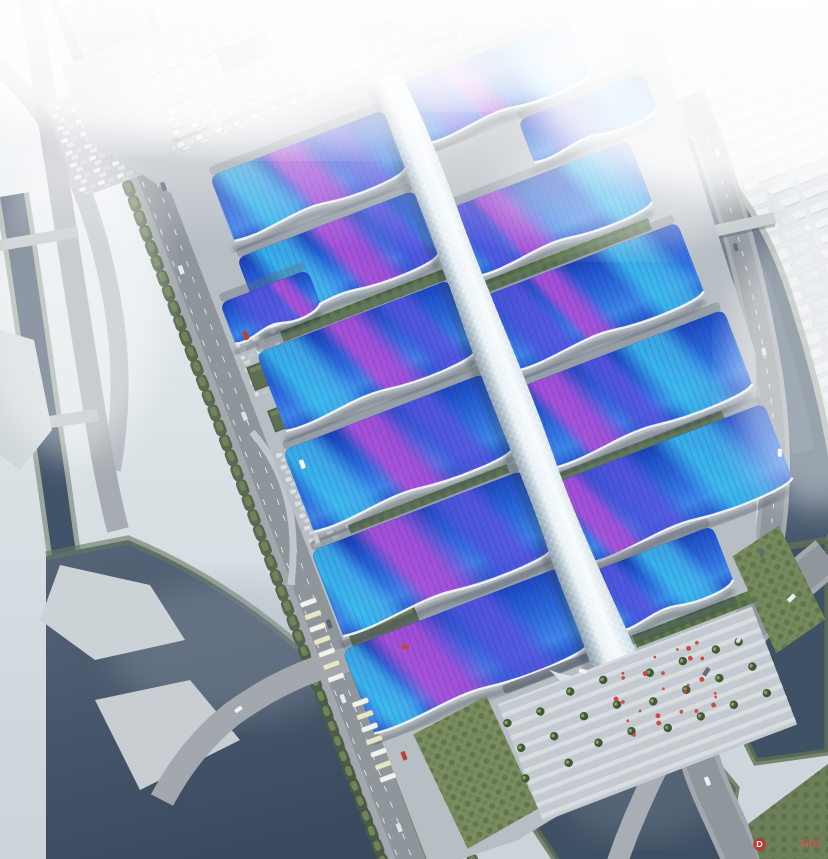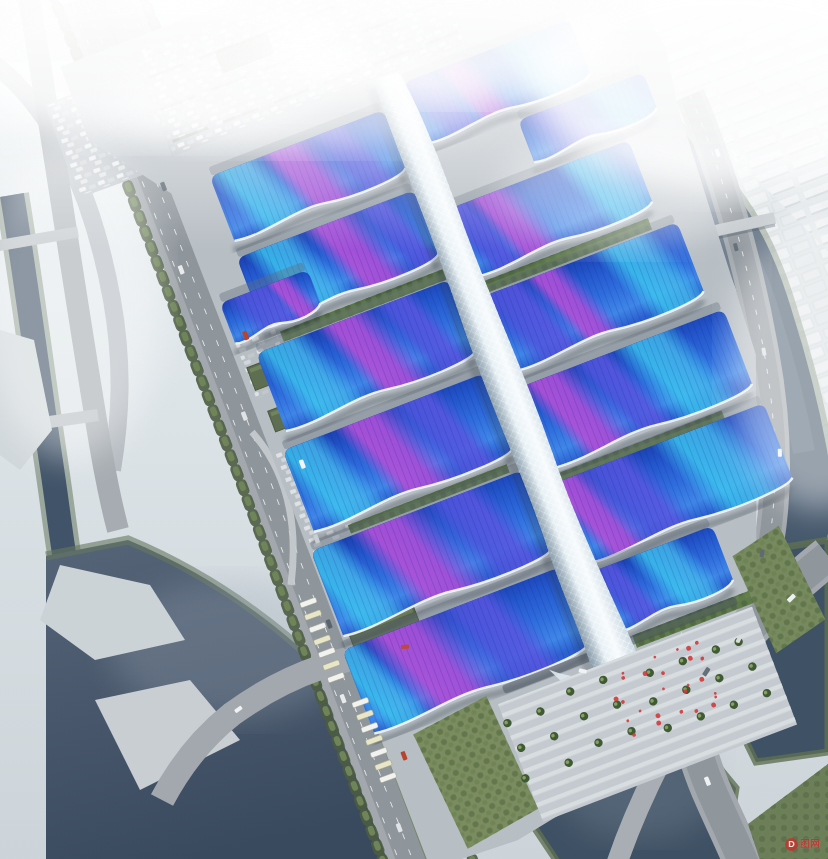--- a/index.html
+++ b/index.html
@@ -3,22 +3,22 @@
 <meta charset="utf-8">
 <style>
   html,body{margin:0;padding:0;background:#222;}
   .stage{position:relative;width:828px;height:859px;overflow:hidden;background:#dfe6ea;
          font-family:"Liberation Sans",sans-serif;}
   .stage svg{position:absolute;left:0;top:0;display:block;}
   .watermark{position:absolute;right:8px;bottom:8px;display:flex;align-items:center;gap:2px;
              opacity:.8;pointer-events:none;}
   .watermark .wm-logo{width:13px;height:13px;border-radius:50%;background:#c9302c;color:#fff;
              font-size:9px;font-weight:bold;line-height:13px;text-align:center;}
-  .watermark .wm-text{color:#c9302c;font-size:10px;font-weight:bold;letter-spacing:0;
-             text-shadow:0 0 1px rgba(255,255,255,.4);}
+  .watermark .wm-text{color:#c9302c;font-size:10px;font-weight:normal;letter-spacing:0;
+             text-shadow:0 0 1px rgba(255,255,255,.4);margin-left:32px;}
 </style>
 </head>
 <body>
 
 <div class="stage">
 <svg id="scene" width="828" height="859" viewBox="0 0 828 859">
   <defs>
     <filter id="fb2">
           <feGaussianBlur stdDeviation="2"></feGaussianBlur>
         </filter>

